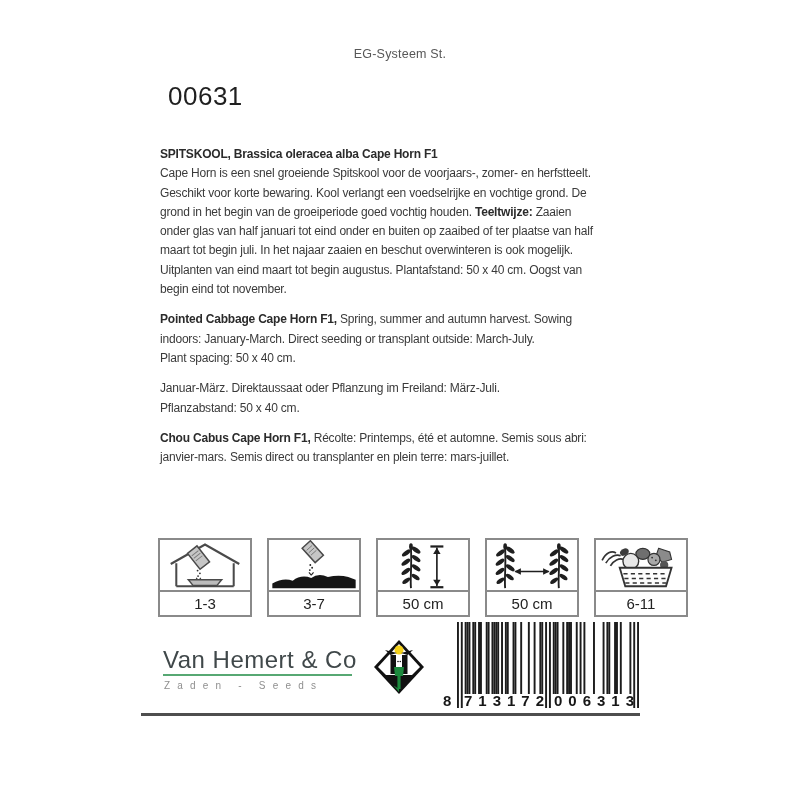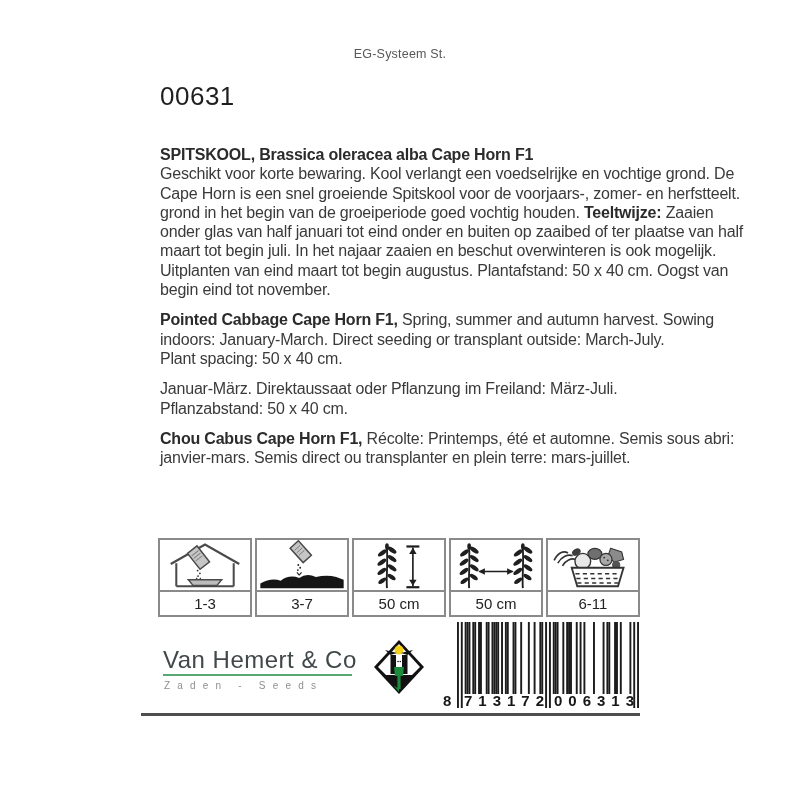--- a/index.html
+++ b/index.html
@@ -1,28 +1,28 @@
 <!DOCTYPE html>
 <html><head>
 <meta charset="utf-8">
 <style>
   html,body{margin:0;padding:0;background:#fff;}
   .page{position:relative;width:800px;height:800px;background:#fff;overflow:hidden;
         font-family:"Liberation Sans",sans-serif;color:#383838;border-radius:26px;}
   .sys{position:absolute;top:47px;left:50%;transform:translateX(-50%);
        font-size:12.5px;color:#575757;letter-spacing:.2px;}
-  .artno{position:absolute;top:81px;left:160px;font-size:26px;color:#1f1f1f;
+  .artno{position:absolute;top:81px;left:168px;font-size:26px;color:#1f1f1f;
          letter-spacing:.5px;}
   .textblocks{position:absolute;top:145px;left:160px;width:510px;}
   .block{margin:0 0 11px 0;}
-  .tline{height:19.3px;line-height:19.3px;font-size:16px;letter-spacing:-.2px;
+  .tline{height:19.3px;line-height:19.3px;font-size:12px;letter-spacing:-.2px;
          white-space:pre;color:#3a3a3a;}
   .tline .b{font-weight:bold;color:#2b2b2b;}
   
-  .picto-row{position:absolute;top:538px;left:158px;display:flex;gap:3px;}
+  .picto-row{position:absolute;top:538px;left:158px;display:flex;gap:15px;}
   .picto{width:94px;}
   .picto-icon{box-sizing:border-box;width:94px;height:54px;border:2px solid #8a8a8a;
               background:#fff;display:flex;align-items:center;justify-content:center;}
   .picto-label{box-sizing:border-box;width:94px;height:26px;border:2px solid #8a8a8a;
                border-top-width:1.5px;margin-top:-1px;background:#fff;
                display:flex;align-items:center;justify-content:center;
                font-size:15px;color:#222;}
   
   .brand-name{position:absolute;top:646px;left:163px;font-size:24px;color:#40484a;
               letter-spacing:.5px;white-space:nowrap;}
@@ -45,22 +45,22 @@
 <body>
 
 <div class="page">
 
   <div class="sys">EG-Systeem St.</div>
   <div class="artno">00631</div>
 
   <div class="textblocks">
       <div class="block">
         <div class="tline"><span class="b">SPITSKOOL, Brassica oleracea alba Cape Horn F1</span></div>
+        <div class="tline"><span>Cape Horn is een snel groeiende Spitskool voor de voorjaars-, zomer- en herfstteelt.</span></div>
         <div class="tline"><span>Geschikt voor korte bewaring. Kool verlangt een voedselrijke en vochtige grond. De</span></div>
-        <div class="tline"><span>Cape Horn is een snel groeiende Spitskool voor de voorjaars-, zomer- en herfstteelt.</span></div>
         <div class="tline"><span>grond in het begin van de groeiperiode goed vochtig houden. </span><span class="b">Teeltwijze:</span><span> Zaaien</span></div>
         <div class="tline"><span>onder glas van half januari tot eind onder en buiten op zaaibed of ter plaatse van half</span></div>
         <div class="tline"><span>maart tot begin juli. In het najaar zaaien en beschut overwinteren is ook mogelijk.</span></div>
         <div class="tline"><span>Uitplanten van eind maart tot begin augustus. Plantafstand: 50 x 40 cm. Oogst van</span></div>
         <div class="tline"><span>begin eind tot november.</span></div>
       </div>
       <div class="block">
         <div class="tline"><span class="b">Pointed Cabbage Cape Horn F1,</span><span> Spring, summer and autumn harvest. Sowing</span></div>
         <div class="tline"><span>indoors: January-March. Direct seeding or transplant outside: March-July.</span></div>
         <div class="tline"><span>Plant spacing: 50 x 40 cm.</span></div>

